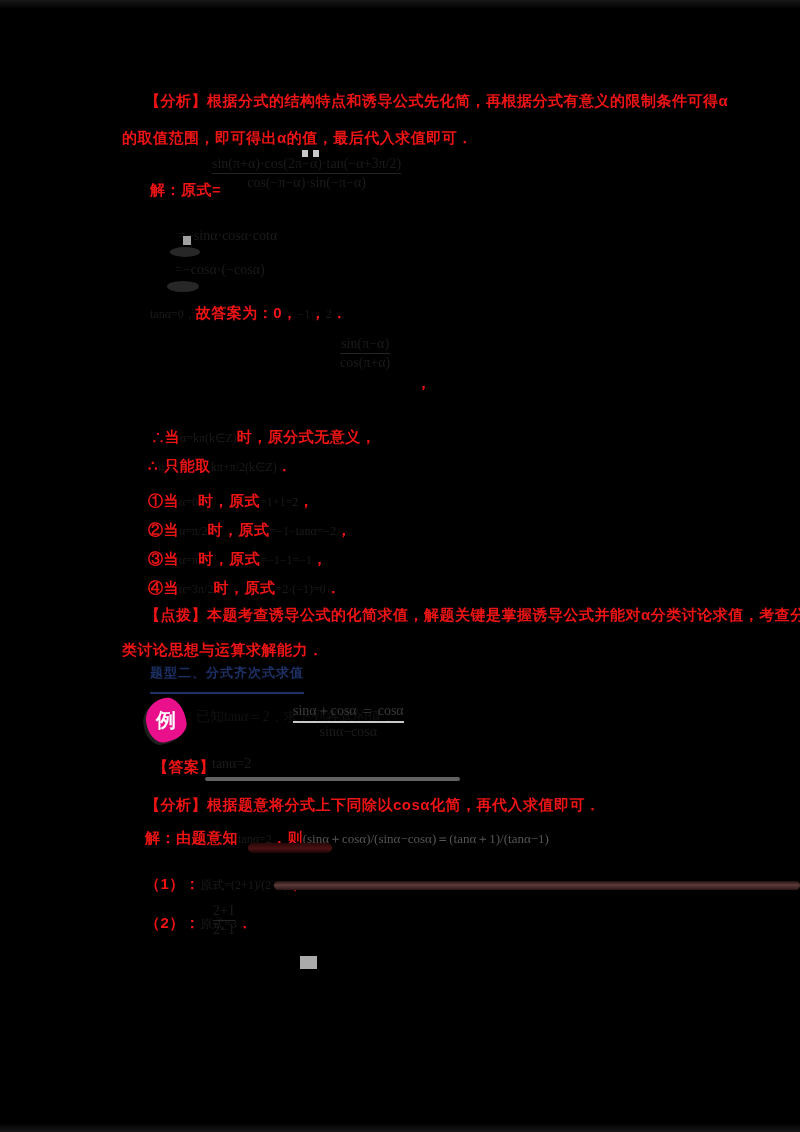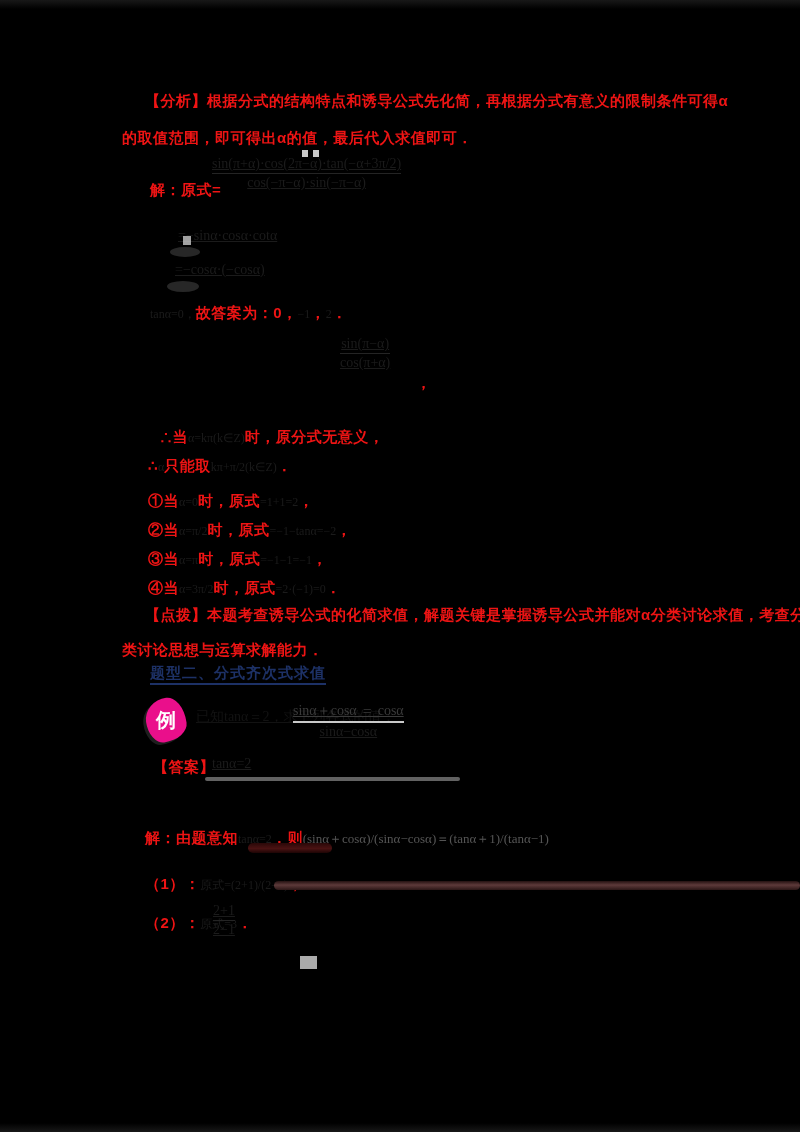--- a/index.html
+++ b/index.html
@@ -1,22 +1,22 @@
 <!DOCTYPE html>
 <html style="--bg: #000000; --red: #ee1414; --blue: #1d3166; --magenta: #ea0f8b; --maroon: #5d3a3a; --darkred: #4a1212; --faint: #1b1b1b; --grayfrag: #9a9a9a; --lightfrag: #c9c9c9;"><head>
 <meta charset="utf-8">
 <style>
   html,body{margin:0;padding:0;background:#000;}
   #page{position:relative;width:800px;height:1132px;background:var(--bg,#000);overflow:hidden;
         font-family:"Liberation Sans",sans-serif;}
   .abs{position:absolute;white-space:nowrap;}
   .red{color:var(--red);font-weight:bold;font-size:15px;letter-spacing:.5px;}
-  .blue{color:var(--blue);font-weight:bold;font-size:15px;letter-spacing:1px;
-        border-bottom:2px solid var(--blue);padding-bottom:0;}
-  .dark{color:var(--faint);font-size:14px;font-family:"Liberation Serif",serif;text-decoration:underline;}
+  .blue{color:var(--blue);font-weight:bold;font-size:13px;letter-spacing:1px;
+        border-bottom:2px solid var(--blue);padding-bottom:10px;}
+  .dark{color:var(--faint);font-size:14px;font-family:"Liberation Serif",serif;}
   .seg-r{color:var(--red);font-weight:bold;font-size:15px;letter-spacing:.5px;}
   .seg-d{color:var(--faint);font-size:12px;font-family:"Liberation Serif",serif;}
   .seg-g{color:var(--grayfrag);font-size:13px;font-family:"Liberation Serif",serif;opacity:.55;}
   .frac{display:inline-flex;flex-direction:column;align-items:center;vertical-align:middle;}
   .frac .bar{align-self:stretch;height:1px;background:#242424;margin:1px 0;}
   .frac.lightbar .bar{height:2px;background:var(--lightfrag);}
   .oval{position:absolute;border-radius:50%;background:#474747;opacity:.55;}
   .sq-light{position:absolute;background:var(--lightfrag);}
   .vign{position:absolute;left:0;width:800px;height:9px;}
   #vign-top{top:0;background:linear-gradient(180deg,#181818,#000);}
@@ -62,21 +62,21 @@
 
   <div class="abs" style="left:150px;top:304px;"><span class="seg-d">tanα=0，</span><span class="seg-r">故答案为：0，</span><span class="seg-d">−1</span><span class="seg-r">，</span><span class="seg-d">2</span><span class="seg-r">．</span></div>
 
   <div class="abs frac" style="left:340px;top:336px;">
     <span class="dark">sin(π−α)</span>
     <span class="bar"></span>
     <span class="dark">cos(π+α)</span>
   </div>
   <div id="frac2-comma" class="red">，</div>
 
-  <div class="abs" style="left:160px;top:428px;"><span class="seg-r">∴当</span><span class="seg-d">α=kπ(k∈Z)</span><span class="seg-r">时，原分式无意义，</span></div>
+  <div class="abs" style="left:152px;top:428px;"><span class="seg-r">∴当</span><span class="seg-d">α=kπ(k∈Z)</span><span class="seg-r">时，原分式无意义，</span></div>
   <div class="abs" style="left:148px;top:457px;"><span class="seg-r">∴</span><span class="seg-d">α</span><span class="seg-r">只能取</span><span class="seg-d">kπ+π/2(k∈Z)</span><span class="seg-r">．</span></div>
 
   <div class="abs" style="left:148px;top:492px;"><span class="seg-r">①当</span><span class="seg-d">α=0</span><span class="seg-r">时，原式</span><span class="seg-d">=1+1=2</span><span class="seg-r">，</span></div>
   <div class="abs" style="left:148px;top:521px;"><span class="seg-r">②当</span><span class="seg-d">α=π/2</span><span class="seg-r">时，原式</span><span class="seg-d">=−1−tanα=−2</span><span class="seg-r">，</span></div>
   <div class="abs" style="left:148px;top:550px;"><span class="seg-r">③当</span><span class="seg-d">α=π</span><span class="seg-r">时，原式</span><span class="seg-d">=−1−1=−1</span><span class="seg-r">，</span></div>
   <div class="abs" style="left:148px;top:579px;"><span class="seg-r">④当</span><span class="seg-d">α=3π/2</span><span class="seg-r">时，原式</span><span class="seg-d">=2·(−1)=0</span><span class="seg-r">．</span></div>
 
   <div class="abs red" style="left:145px;top:606px;">【点拨】本题考查诱导公式的化简求值，解题关键是掌握诱导公式并能对α分类讨论求值，考查分</div>
   <div class="abs red" style="left:122px;top:641px;">类讨论思想与运算求解能力．</div>
 
@@ -89,20 +89,21 @@
   <div class="abs frac lightbar" style="left:293px;top:702px;">
     <span class="dark" style="color:#3a3a3a;">sinα＋cosα ＝ cosα</span>
     <span class="bar"></span>
     <span class="dark">sinα−cosα</span>
   </div>
 
   <div class="abs red" style="left:145px;top:758px;margin-left:8px;">【答案】</div>
   <div class="abs dark" style="left:212px;top:756px;">tanα=2</div>
   <div id="ans-underbar"></div>
 
+  <div class="abs red" style="left:145px;top:796px;">【分析】根据题意将分式上下同除以cosα化简，再代入求值即可．</div>
 
   <div class="abs" style="left:145px;top:829px;"><span class="seg-r">解：由题意知</span><span class="seg-d">tanα=2</span><span class="seg-r">，则</span><span class="seg-g">(sinα＋cosα)/(sinα−cosα)＝(tanα＋1)/(tanα−1)</span></div>
   <div id="sol2-underline"></div>
 
   <div class="abs" style="left:145px;top:875px;"><span class="seg-r">（1）：</span><span class="seg-d">原式=(2+1)/(2−1)</span><span class="seg-r">；</span></div>
   <div id="divider"></div>
 
   <div class="abs" style="left:145px;top:914px;"><span class="seg-r">（2）：</span><span class="seg-d">原式=3</span><span class="seg-r">．</span></div>
   <div class="abs frac" style="left:213px;top:903px;">
     <span class="dark">2+1</span>

